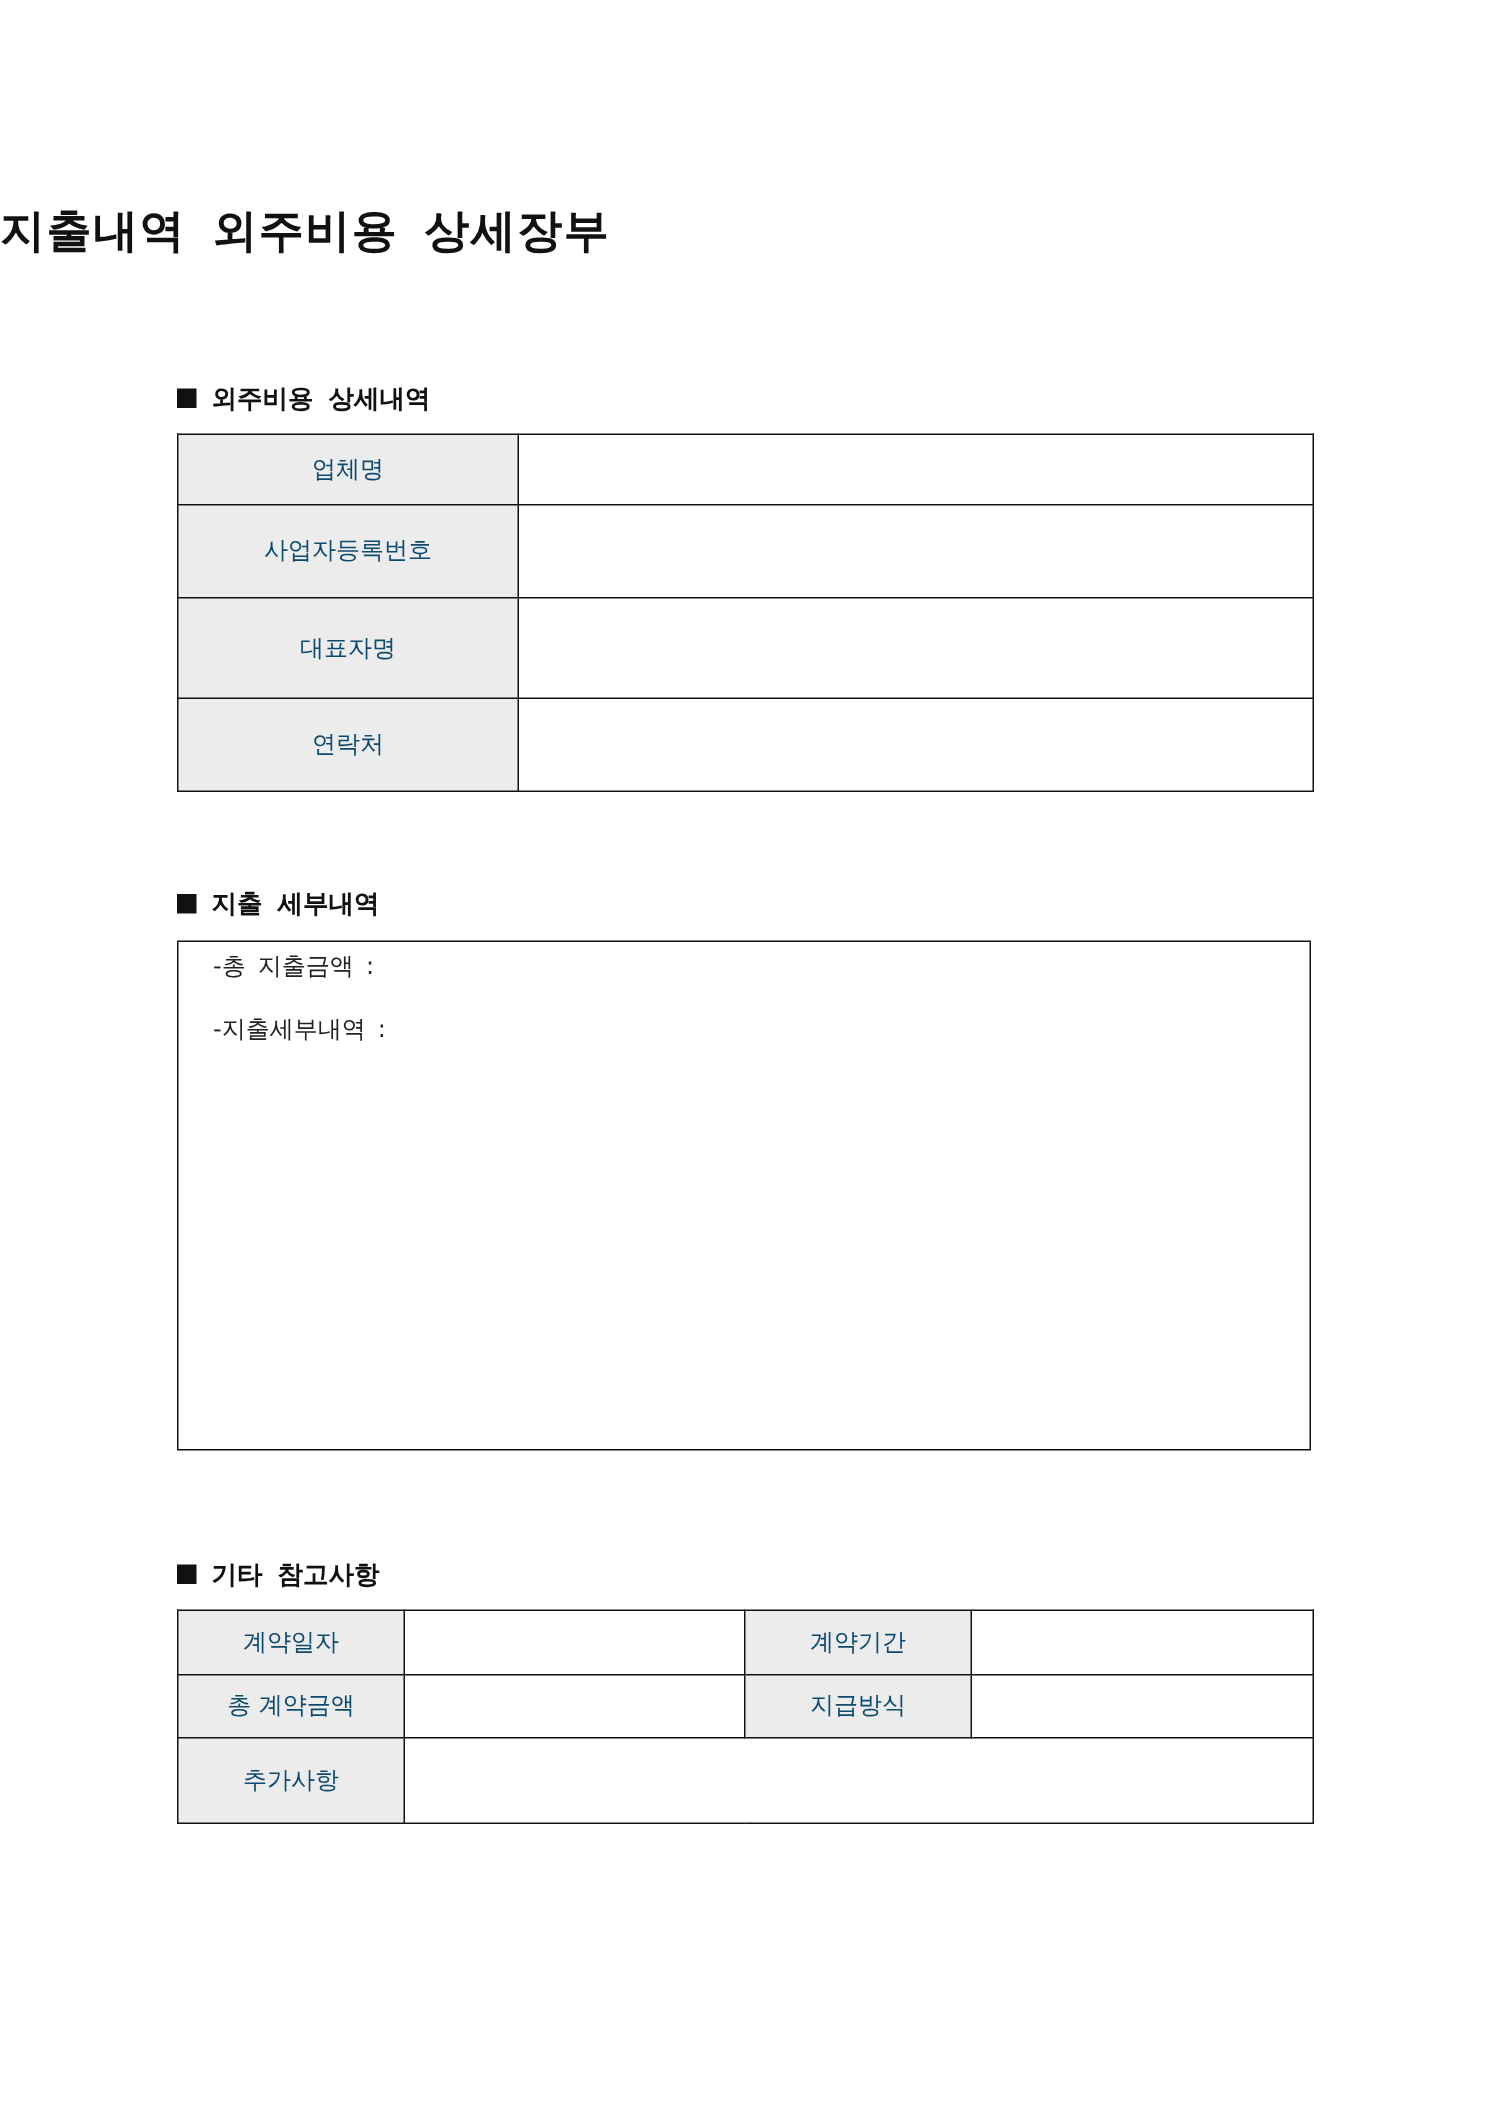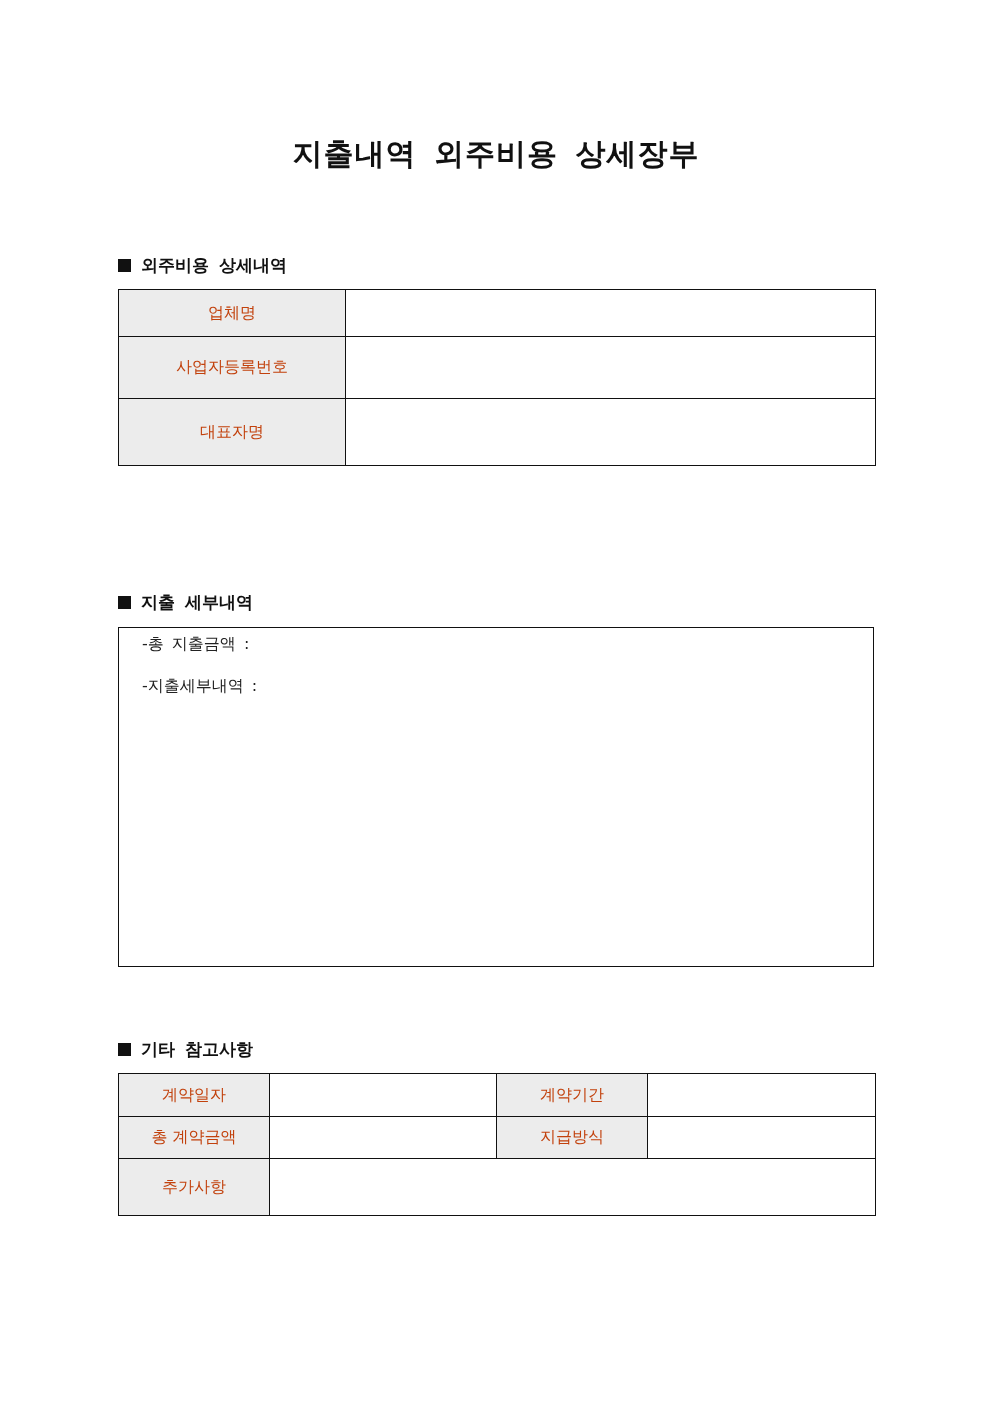--- a/index.html
+++ b/index.html
@@ -13,21 +13,21 @@
       position: relative;
       font-family: "DejaVu Sans", "Liberation Sans", sans-serif;
       color: #111111;
       overflow: hidden;
     }
     .title {
       position: absolute;
       left: 0;
       width: 992px;
       top: 134px;
-      text-align: center;
+      text-align: left;
       font-size: 30px;
       font-weight: bold;
       letter-spacing: 1px;
       word-spacing: 6px;
     }
     .section-heading {
       position: absolute;
       left: 118px;
       font-size: 17px;
       font-weight: bold;
@@ -51,21 +51,21 @@
     }
     table.form td {
       border: 1.5px solid #111111;
       padding: 0;
       font-size: 16px;
       text-align: center;
       vertical-align: middle;
     }
     table.form td.label {
       background: #ececec;
-      color: #c2410c;
+      color: #0c4a6e;
     }
     table.form td.value {
       background: #ffffff;
     }
     .box {
       position: absolute;
       left: 118px;
       top: 627px;
       width: 754px;
       height: 338px;
@@ -101,20 +101,24 @@
     <td class="value"></td>
   </tr>
   <tr style="height:62px;">
     <td class="label">사업자등록번호</td>
     <td class="value"></td>
   </tr>
   <tr style="height:67px;">
     <td class="label">대표자명</td>
     <td class="value"></td>
   </tr>
+  <tr style="height:62px;">
+    <td class="label">연락처</td>
+    <td class="value"></td>
+  </tr>
 </tbody>
   </table>
 
 <div class="section-heading" style="top:591px;justify-content:flex-end;">
   <span class="square"></span>
   <span>지출 세부내역</span>
 </div>
 
 <div class="box">
   <div class="line" style="top:6px;">-총 지출금액 :</div>

